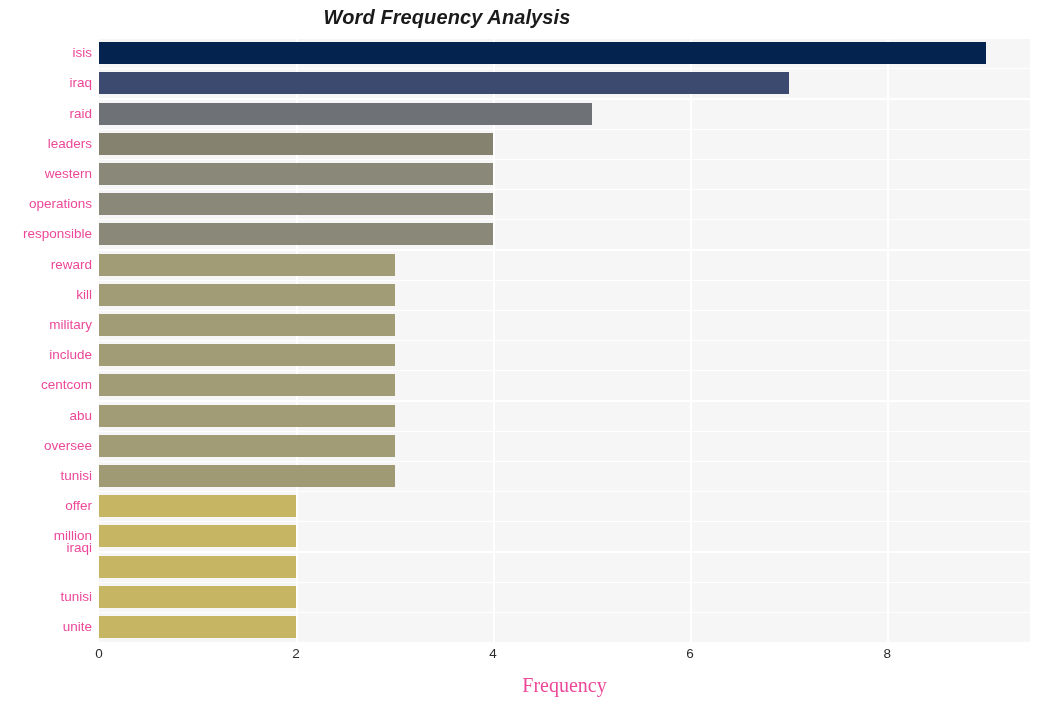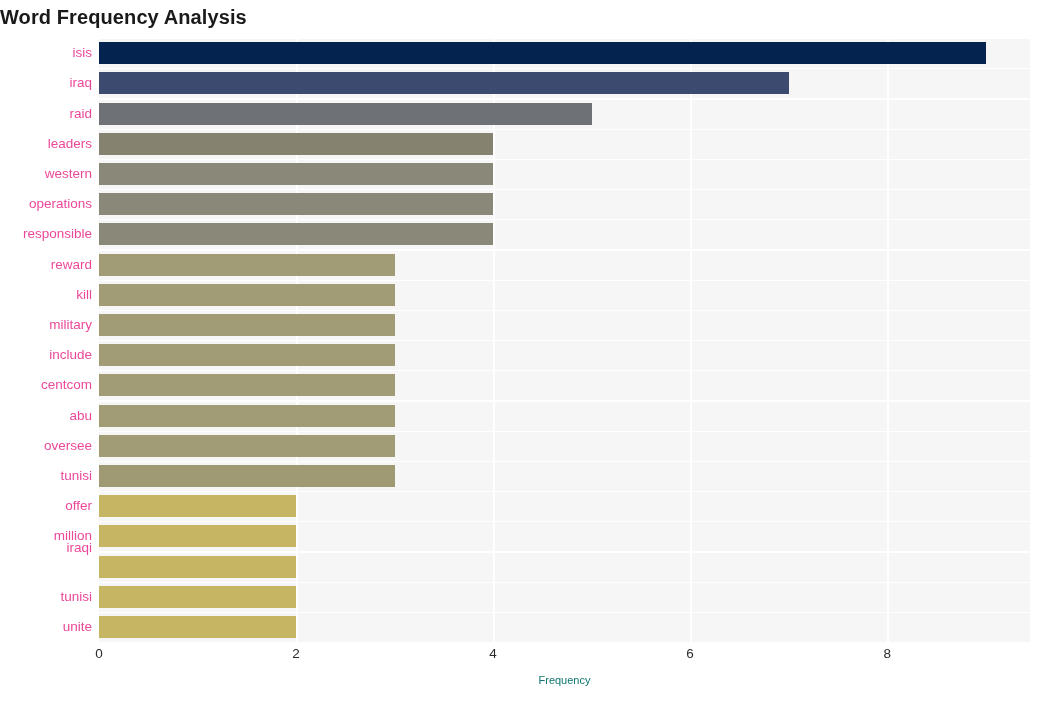--- a/index.html
+++ b/index.html
@@ -21,25 +21,27 @@
     height: 701px;
     background: #ffffff;
   }
 
   
   .chart-title {
     position: absolute;
     left: 0;
     top: 6px;
     width: 894px;
+    text-align: center;
     font-size: 20px;
     font-weight: bold;
     color: #1a1a1a;
     letter-spacing: 0.1px;
     font-family: "Liberation Sans", sans-serif;
+    font-style: italic;
   }
 
   
   #plot-area {
     position: absolute;
     left: 99px;
     top: 38px;
     width: 931px;
     height: 604px;
     background: #f6f6f7;
@@ -106,23 +108,23 @@
     font-family: "Liberation Sans", sans-serif;
   }
 
   
   .xaxis-label {
     position: absolute;
     left: 99px;
     top: 674px;
     width: 931px;
     text-align: center;
-    font-size: 11px;
-    color: #0f766e;
-    font-family: Liberation Sans, sans-serif;
+    font-size: 20px;
+    color: #ec4899;
+    font-family: Liberation Serif, serif;
   }
 </style>
 </head>
 <body>
 
 <div id="figure">
 
   <div class="chart-title">Word Frequency Analysis</div>
 
   <div id="plot-area">

